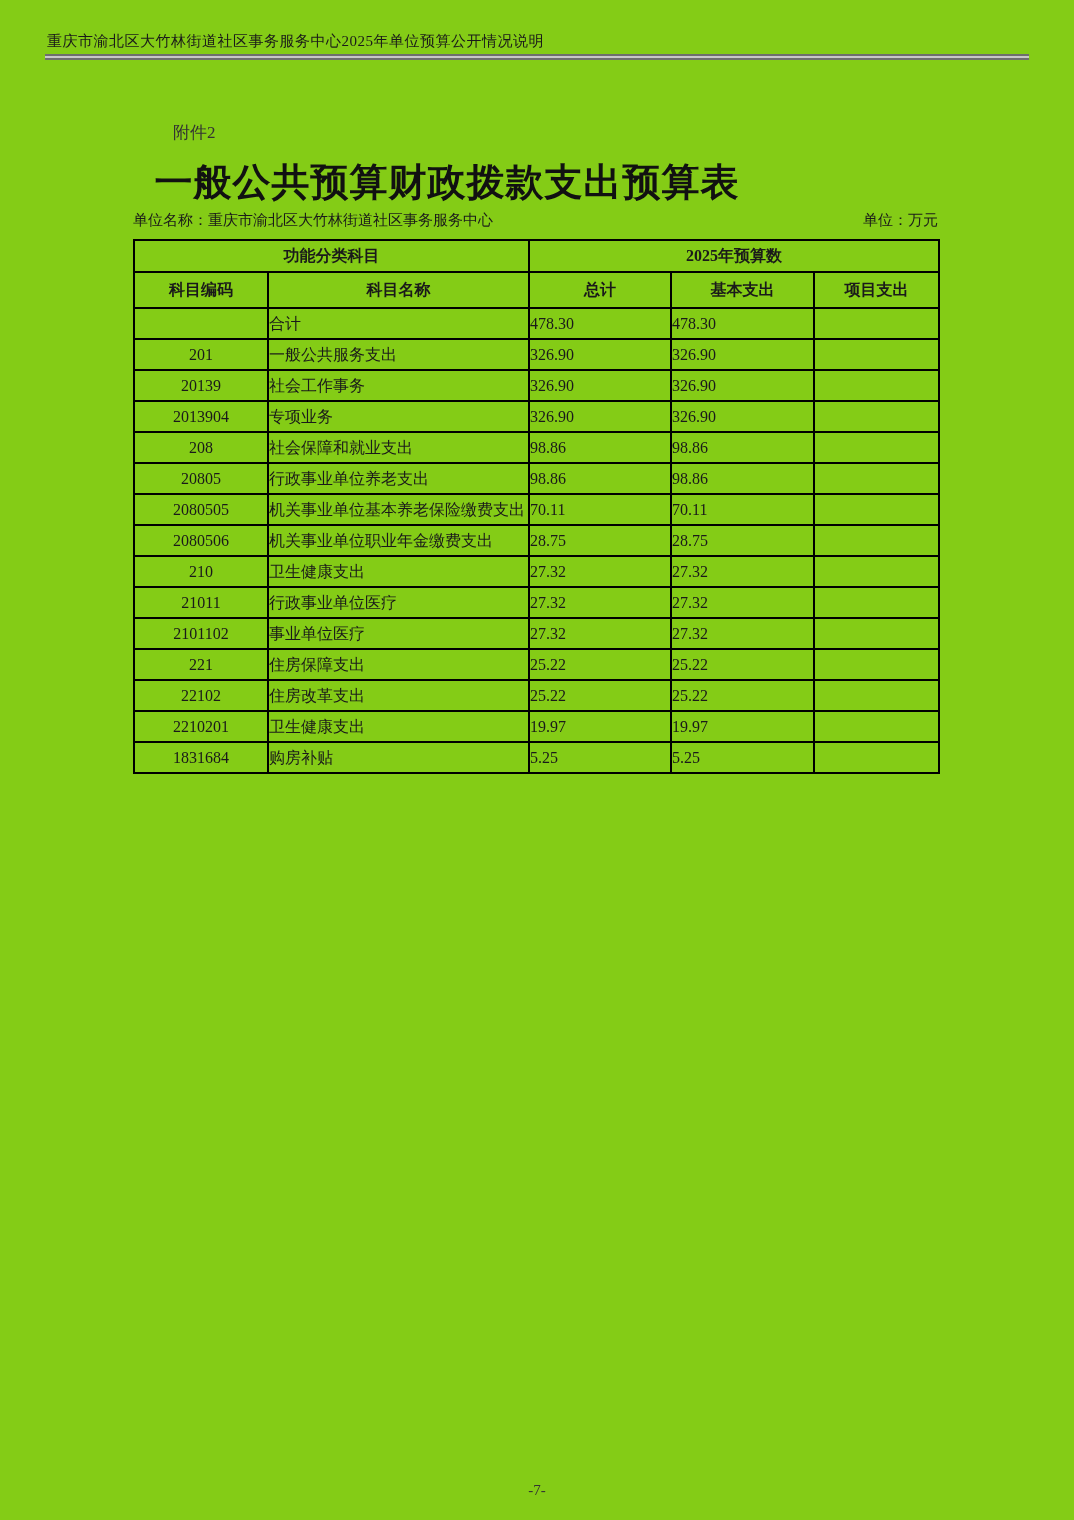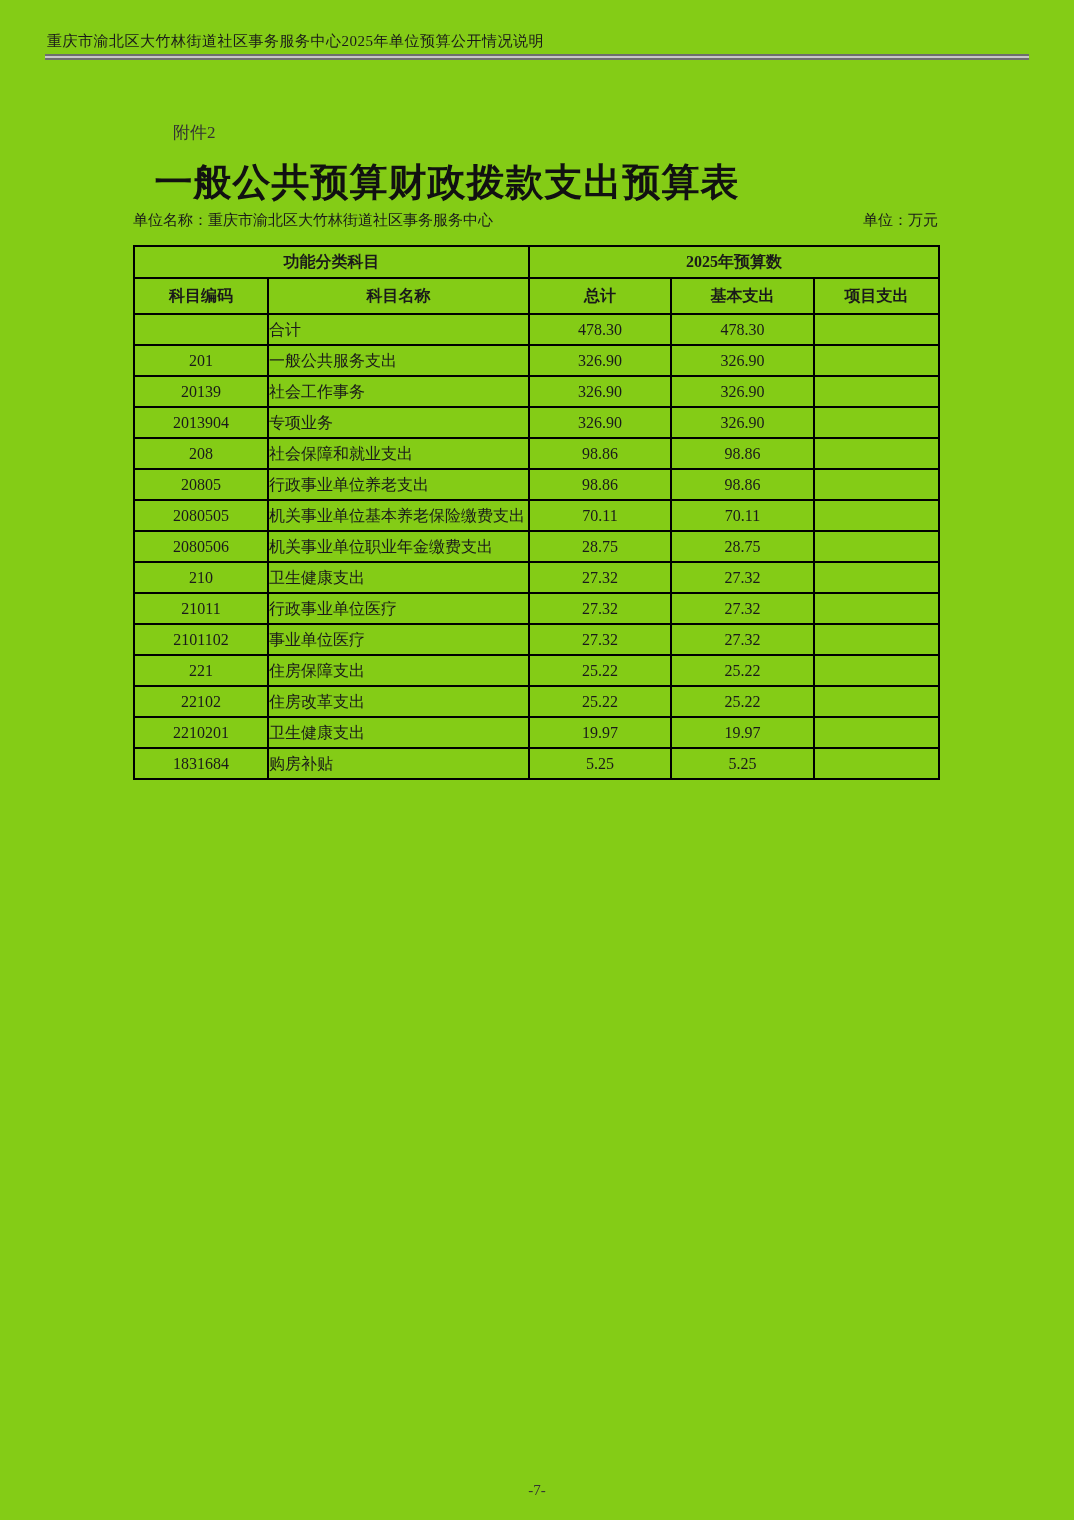--- a/index.html
+++ b/index.html
@@ -60,21 +60,21 @@
     top: 211px;
     width: 805px;
     display: flex;
     justify-content: space-between;
     font-size: 15px;
     color: #1a1a1a;
   }
   table.budget {
     position: absolute;
     left: 133px;
-    top: 245px;
+    top: 239px;
     width: 805px;
     border-collapse: collapse;
     table-layout: fixed;
     font-size: 16px;
     color: #1a1a1a;
   }
   table.budget th, table.budget td {
     border: 2px solid #000000;
     padding: 0;
     vertical-align: middle;
@@ -94,21 +94,21 @@
     font-size: 16px;
   }
   td.col-name {
     text-align: left;
     padding-left: 4px;
     padding-right: 4px;
     line-height: 20px;
     margin-top: 24px;
   }
   td.col-num {
-    text-align: center;
+    text-align: left;
     padding-right: 7px;
   }
   .page-number {
     position: absolute;
     left: 0;
     top: 1482px;
     width: 1074px;
     text-align: center;
     font-size: 15px;
     color: #333333;

